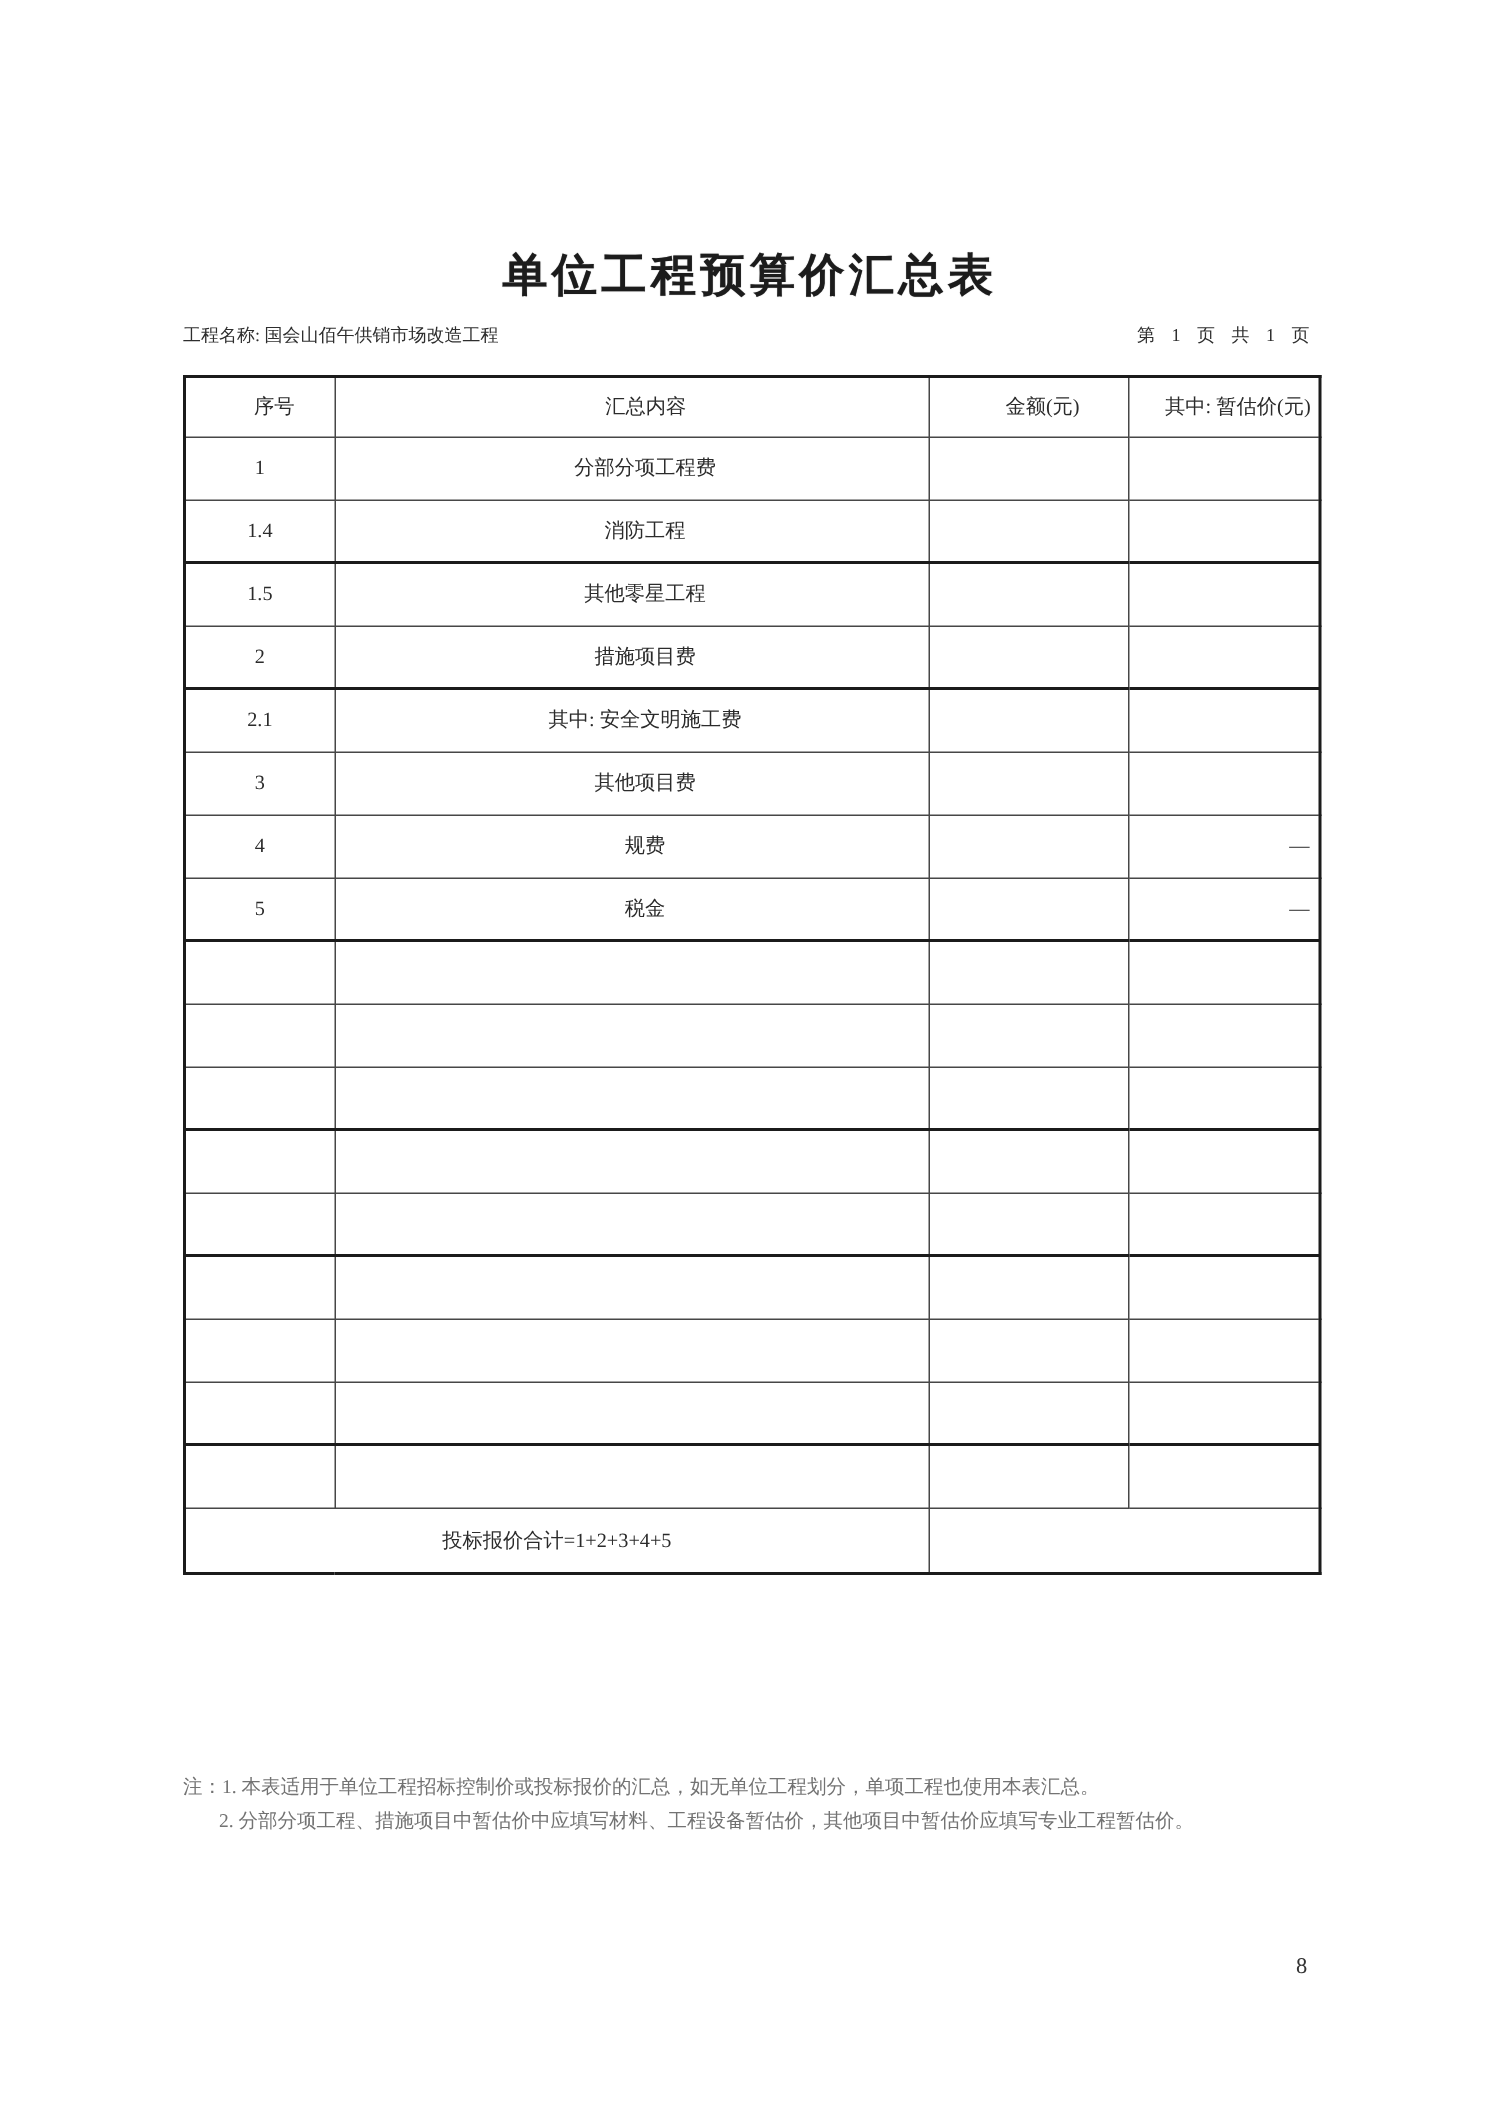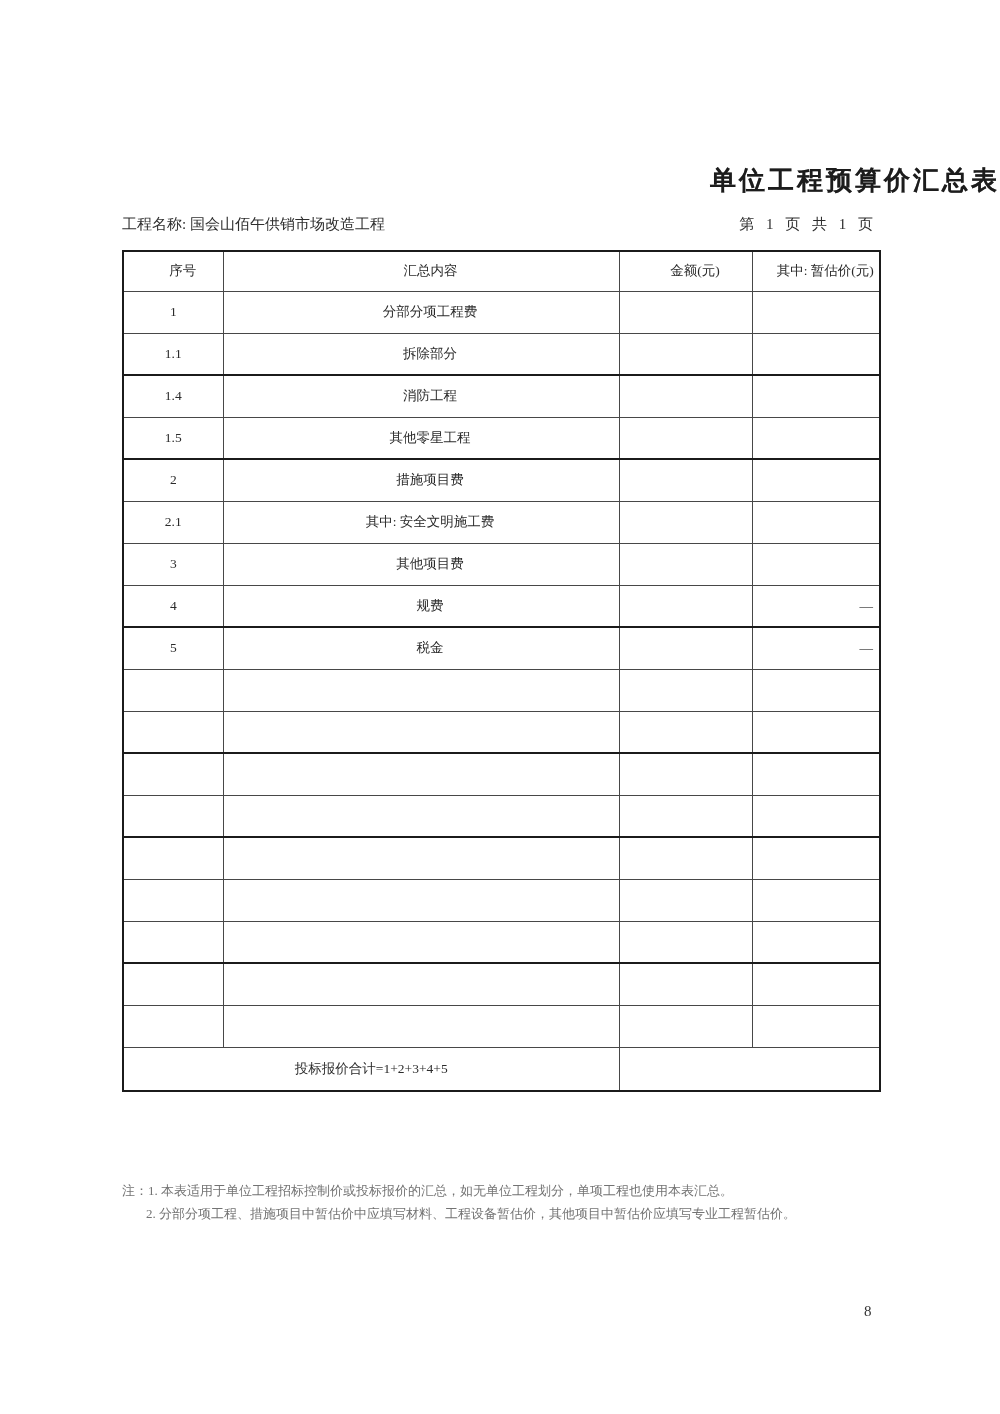--- a/index.html
+++ b/index.html
@@ -14,37 +14,37 @@
     background: #ffffff;
     color: #262626;
     overflow: hidden;
   }
 
   .doc-title {
     position: absolute;
     top: 163px;
     left: 0;
     width: 100%;
-    text-align: right;
-    font-size: 26px;
+    text-align: center;
+    font-size: 30px;
     font-weight: bold;
     letter-spacing: 3px;
     color: #1c1c1c;
     text-shadow: 0 0 0.6px rgba(0,0,0,0.55);
   }
 
   .meta-row {
     position: absolute;
     top: 215px;
     left: 122px;
     width: 757px;
     display: flex;
     justify-content: space-between;
     align-items: flex-end;
-    font-size: 15px;
+    font-size: 12px;
     color: #2e2e2e;
   }
   .page-indicator { letter-spacing: 4px; padding-right: 2px; }
 
   table.summary {
     position: absolute;
     top: 250px;
     left: 122px;
     width: 757px;
     border-collapse: collapse;
@@ -142,26 +142,20 @@
     </thead>
     <tbody>
 
     <tr>
           <td class="col-no">1</td>
           <td class="col-content">分部分项工程费</td>
           <td class="col-amount"></td>
           <td class="col-provisional"></td>
         </tr>
         <tr>
-          <td class="col-no">1.1</td>
-          <td class="col-content">拆除部分</td>
-          <td class="col-amount"></td>
-          <td class="col-provisional"></td>
-        </tr>
-        <tr>
           <td class="col-no">1.4</td>
           <td class="col-content">消防工程</td>
           <td class="col-amount"></td>
           <td class="col-provisional"></td>
         </tr>
         <tr>
           <td class="col-no">1.5</td>
           <td class="col-content">其他零星工程</td>
           <td class="col-amount"></td>
           <td class="col-provisional"></td>

